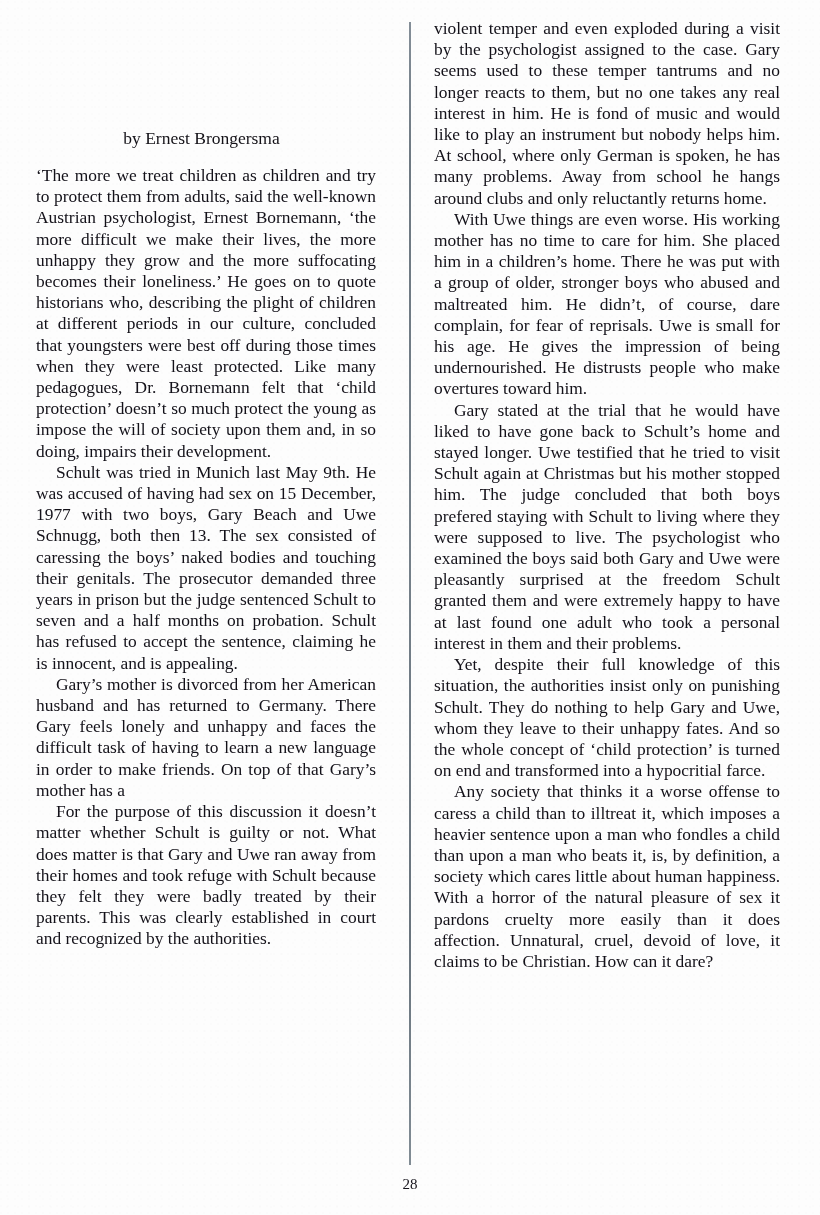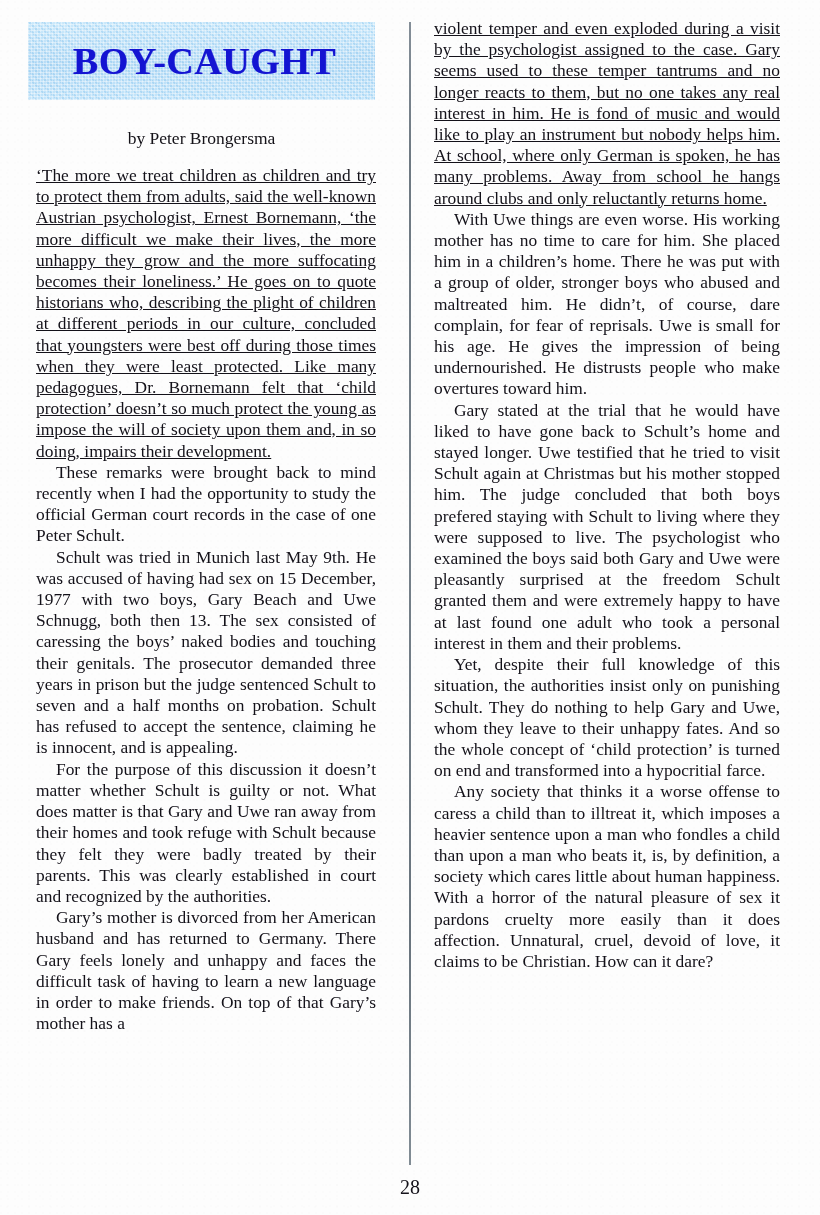--- a/index.html
+++ b/index.html
@@ -95,21 +95,20 @@
     left: 434px;
     width: 346px;
     top: 18px;
   }
   .col p {
     margin: 0;
     text-indent: 20px;
   }
   .col p.no-indent {
     text-indent: 0;
-    text-decoration: underline;
   }
   .col p:last-child {
     text-align: justify;
     font-family: Liberation Serif, serif;
   }
 
   
   .divider {
     position: absolute;
     left: 409px;
@@ -125,43 +124,39 @@
     opacity: .85;
   }
 
   
   .folio {
     position: absolute;
     left: 0;
     right: 0;
     top: 1176px;
     text-align: center;
-    font-size: 20px;
+    font-size: 15px;
     color: #15131b;
   }
 </style>
 </head>
 <body>
 
 <div class="page">
 
-  <div class="banner">
-    <span class="banner-title">BOY-CAUGHT</span>
-  </div>
 
-  <div class="byline">by Peter Brongersma</div>
+  <div class="byline">by Ernest Brongersma</div>
 
   <div class="divider"></div>
 
   <div class="col col-left">
     <p class="no-indent">‘The more we treat children as children and try to protect them from adults, said the well-known Austrian psychologist, Ernest Bornemann, ‘the more difficult we make their lives, the more unhappy they grow and the more suffocating becomes their loneliness.’ He goes on to quote historians who, describing the plight of children at different periods in our culture, concluded that youngsters were best off during those times when they were least protected. Like many pedagogues, Dr. Bornemann felt that ‘child protection’ doesn’t so much protect the young as impose the will of society upon them and, in so doing, impairs their development.</p>
-    <p>These remarks were brought back to mind recently when I had the opportunity to study the official German court records in the case of one Peter Schult.</p>
     <p>Schult was tried in Munich last May 9th. He was accused of having had sex on 15 December, 1977 with two boys, Gary Beach and Uwe Schnugg, both then 13. The sex consisted of caressing the boys’ naked bodies and touching their genitals. The prosecutor demanded three years in prison but the judge sentenced Schult to seven and a half months on probation. Schult has refused to accept the sentence, claiming he is innocent, and is appealing.</p>
+    <p>Gary’s mother is divorced from her American husband and has returned to Germany. There Gary feels lonely and unhappy and faces the difficult task of having to learn a new language in order to make friends. On top of that Gary’s mother has a</p>
     <p>For the purpose of this discussion it doesn’t matter whether Schult is guilty or not. What does matter is that Gary and Uwe ran away from their homes and took refuge with Schult because they felt they were badly treated by their parents. This was clearly established in court and recognized by the authorities.</p>
-    <p>Gary’s mother is divorced from her American husband and has returned to Germany. There Gary feels lonely and unhappy and faces the difficult task of having to learn a new language in order to make friends. On top of that Gary’s mother has a</p>
   </div>
 
   <div class="col col-right">
     <p class="no-indent">violent temper and even exploded during a visit by the psychologist assigned to the case. Gary seems used to these temper tantrums and no longer reacts to them, but no one takes any real interest in him. He is fond of music and would like to play an instrument but nobody helps him. At school, where only German is spoken, he has many problems. Away from school he hangs around clubs and only reluctantly returns home.</p>
     <p>With Uwe things are even worse. His working mother has no time to care for him. She placed him in a children’s home. There he was put with a group of older, stronger boys who abused and maltreated him. He didn’t, of course, dare complain, for fear of reprisals. Uwe is small for his age. He gives the impression of being undernourished. He distrusts people who make overtures toward him.</p>
     <p>Gary stated at the trial that he would have liked to have gone back to Schult’s home and stayed longer. Uwe testified that he tried to visit Schult again at Christmas but his mother stopped him. The judge concluded that both boys prefered staying with Schult to living where they were supposed to live. The psychologist who examined the boys said both Gary and Uwe were pleasantly surprised at the freedom Schult granted them and were extremely happy to have at last found one adult who took a personal interest in them and their problems.</p>
     <p>Yet, despite their full knowledge of this situation, the authorities insist only on punishing Schult. They do nothing to help Gary and Uwe, whom they leave to their unhappy fates. And so the whole concept of ‘child protection’ is turned on end and transformed into a hypocritial farce.</p>
     <p>Any society that thinks it a worse offense to caress a child than to illtreat it, which imposes a heavier sentence upon a man who fondles a child than upon a man who beats it, is, by definition, a society which cares little about human happiness. With a horror of the natural pleasure of sex it pardons cruelty more easily than it does affection. Unnatural, cruel, devoid of love, it claims to be Christian. How can it dare?</p>
   </div>
 

